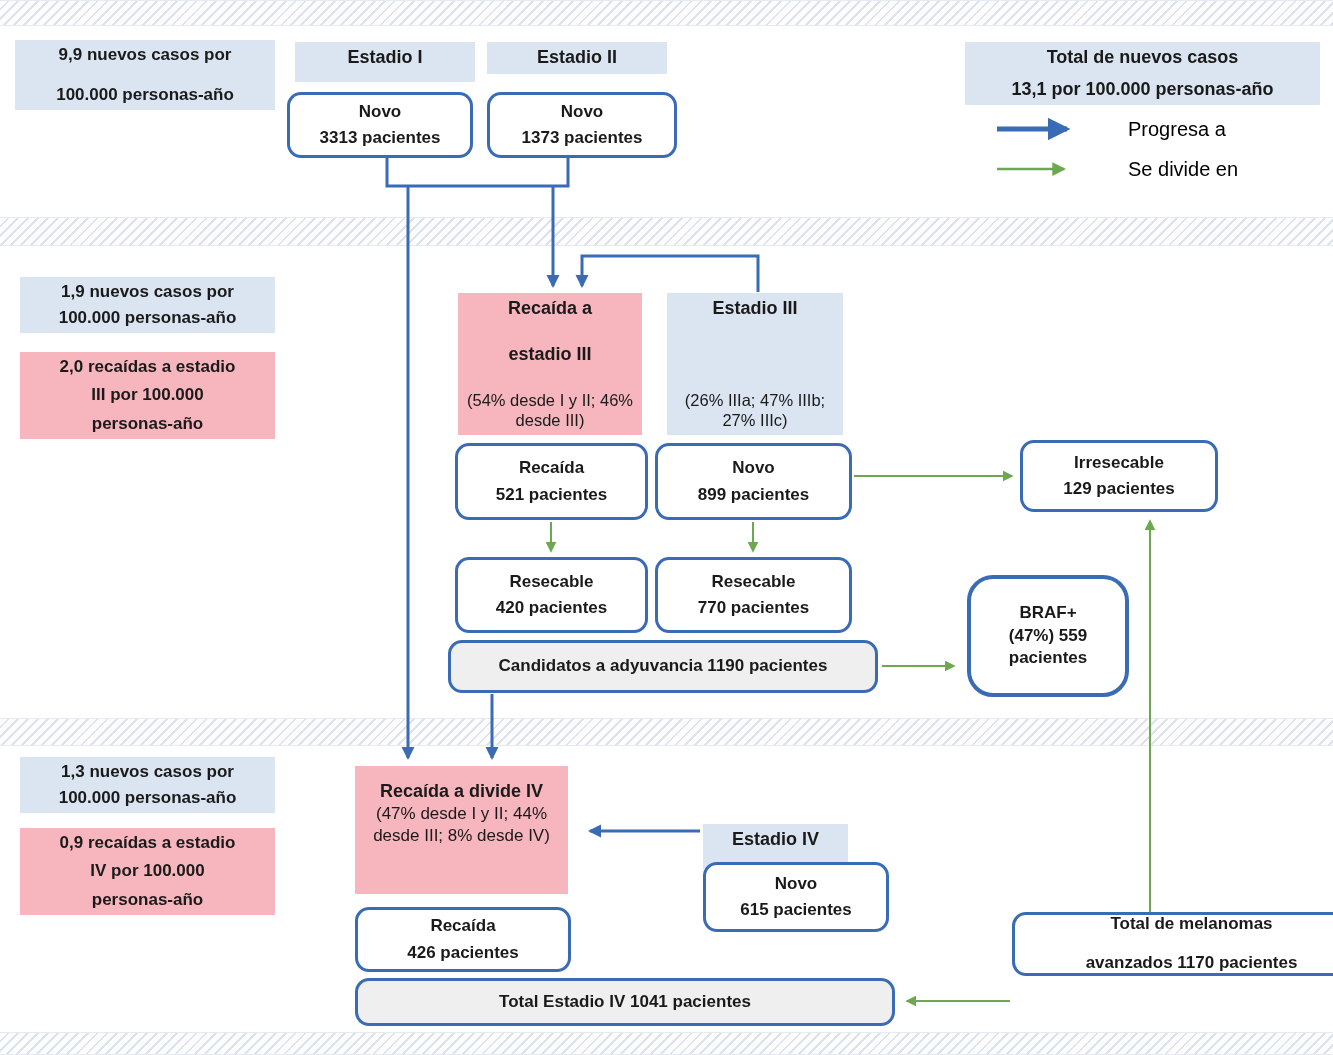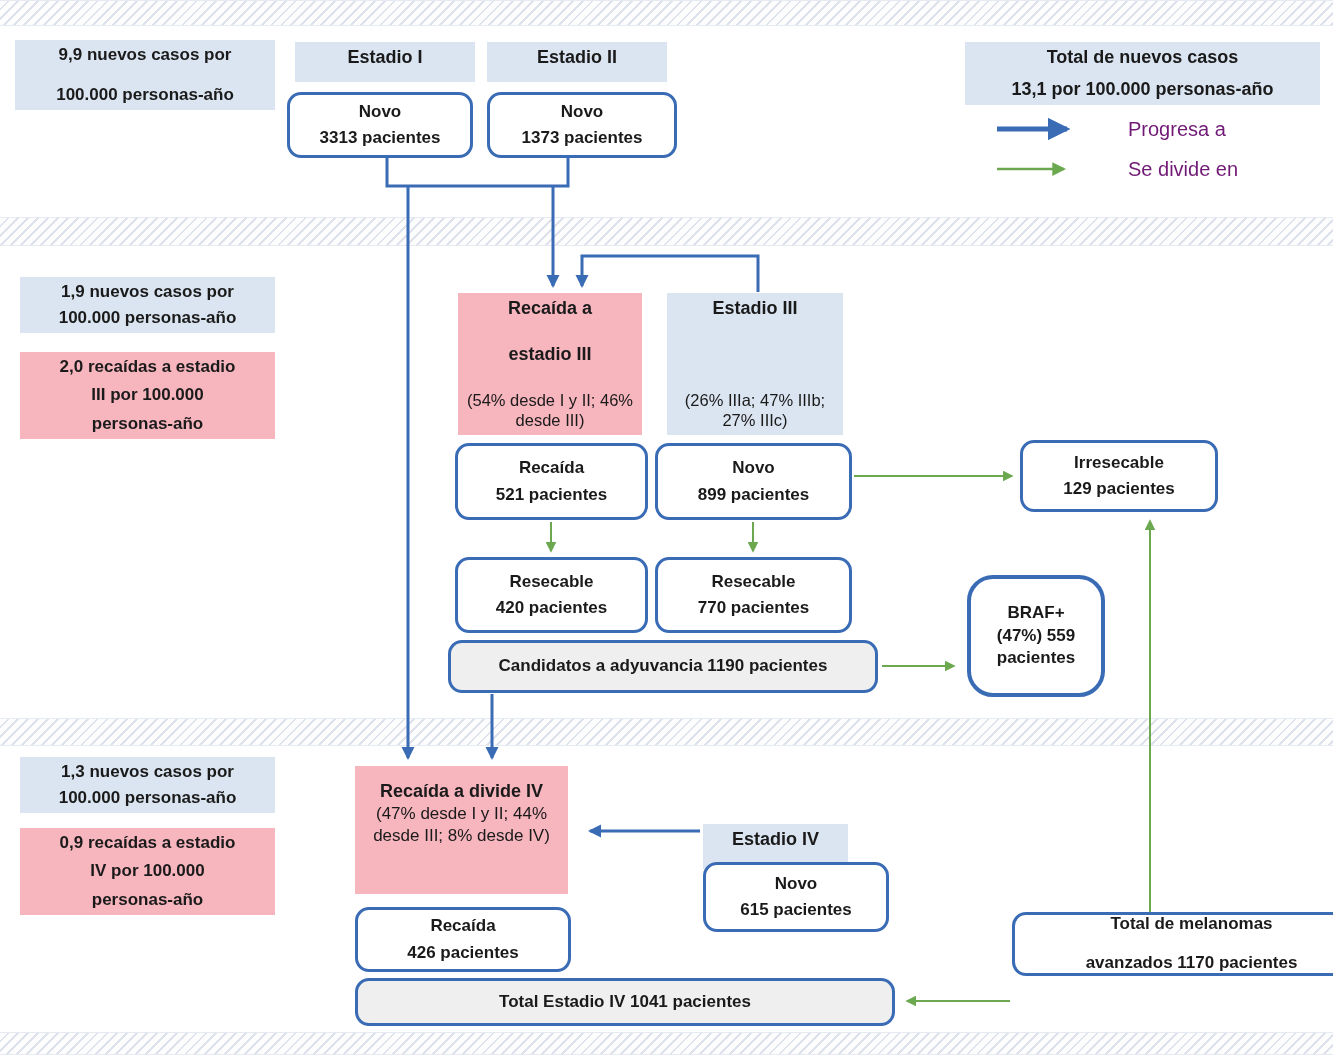--- a/index.html
+++ b/index.html
@@ -24,21 +24,21 @@
   .bold-block{display:block;font-weight:bold;font-size:18px;line-height:1.25;margin-bottom:2px;}
   .node{
     position:absolute;background:#ffffff;border:3.5px solid #3A6BB5;border-radius:14px;
     display:flex;flex-direction:column;align-items:center;justify-content:center;
     font-weight:bold;font-size:17px;text-align:center;line-height:1.55;box-sizing:border-box;padding:2px 6px;
   }
   .node .t,.node .v{display:block;}
   .gray{background:#EFEFEF;}
   .braf{border-radius:26px;border-width:4px;line-height:1.35;}
   .legend-label{
-    position:absolute;font-size:20px;font-weight:normal;color:#701a75;line-height:1;
+    position:absolute;font-size:20px;font-weight:normal;color:#000000;line-height:1;
   }
   svg.overlay{position:absolute;left:0;top:0;width:1333px;height:1055px;pointer-events:none;}
 </style>
 </head>
 <body>
 
 <div class="canvas">
 
   <div class="hatch" style="top:0;height:26px;"></div>
   <div class="hatch" style="top:217px;height:29px;"></div>
@@ -74,21 +74,21 @@
   </svg>
 
   <div class="label-box blue-bg" style="left:15px;top:40px;width:260px;height:70px;">
     <span class="ln">9,9 nuevos casos por</span>
     <span class="ln">100.000 personas-año</span>
   </div>
 
   <div class="label-box blue-bg hdr" style="left:295px;top:42px;width:180px;height:40px;">
     <span>Estadio I</span>
   </div>
-  <div class="label-box blue-bg hdr" style="left:487px;top:42px;width:180px;height:40px;">
+  <div class="label-box blue-bg hdr" style="left:487px;top:42px;width:180px;height:32px;">
     <span>Estadio II</span>
   </div>
 
   <div class="node" style="left:287px;top:92px;width:186px;height:66px;">
     <span class="t">Novo</span>
     <span class="v">3313 pacientes</span>
   </div>
   <div class="node" style="left:487px;top:92px;width:190px;height:66px;">
     <span class="t">Novo</span>
     <span class="v">1373 pacientes</span>
@@ -147,21 +147,21 @@
 
   <div class="node" style="left:1020px;top:440px;width:198px;height:72px;">
     <span class="t">Irresecable</span>
     <span class="v">129 pacientes</span>
   </div>
 
   <div class="node gray" style="left:448px;top:640px;width:430px;height:53px;">
     <span>Candidatos a adyuvancia 1190 pacientes</span>
   </div>
 
-  <div class="node braf" style="left:967px;top:575px;width:138px;height:122px;">
+  <div class="node braf" style="left:967px;top:575px;width:162px;height:122px;">
     <span class="ln">BRAF+</span>
     <span class="ln">(47%) 559</span>
     <span class="ln">pacientes</span>
   </div>
 
   <div class="label-box blue-bg" style="left:20px;top:757px;width:255px;height:56px;">
     <span class="ln">1,3 nuevos casos por</span>
     <span class="ln">100.000 personas-año</span>
   </div>
   <div class="label-box pink-bg" style="left:20px;top:828px;width:255px;height:87px;">

